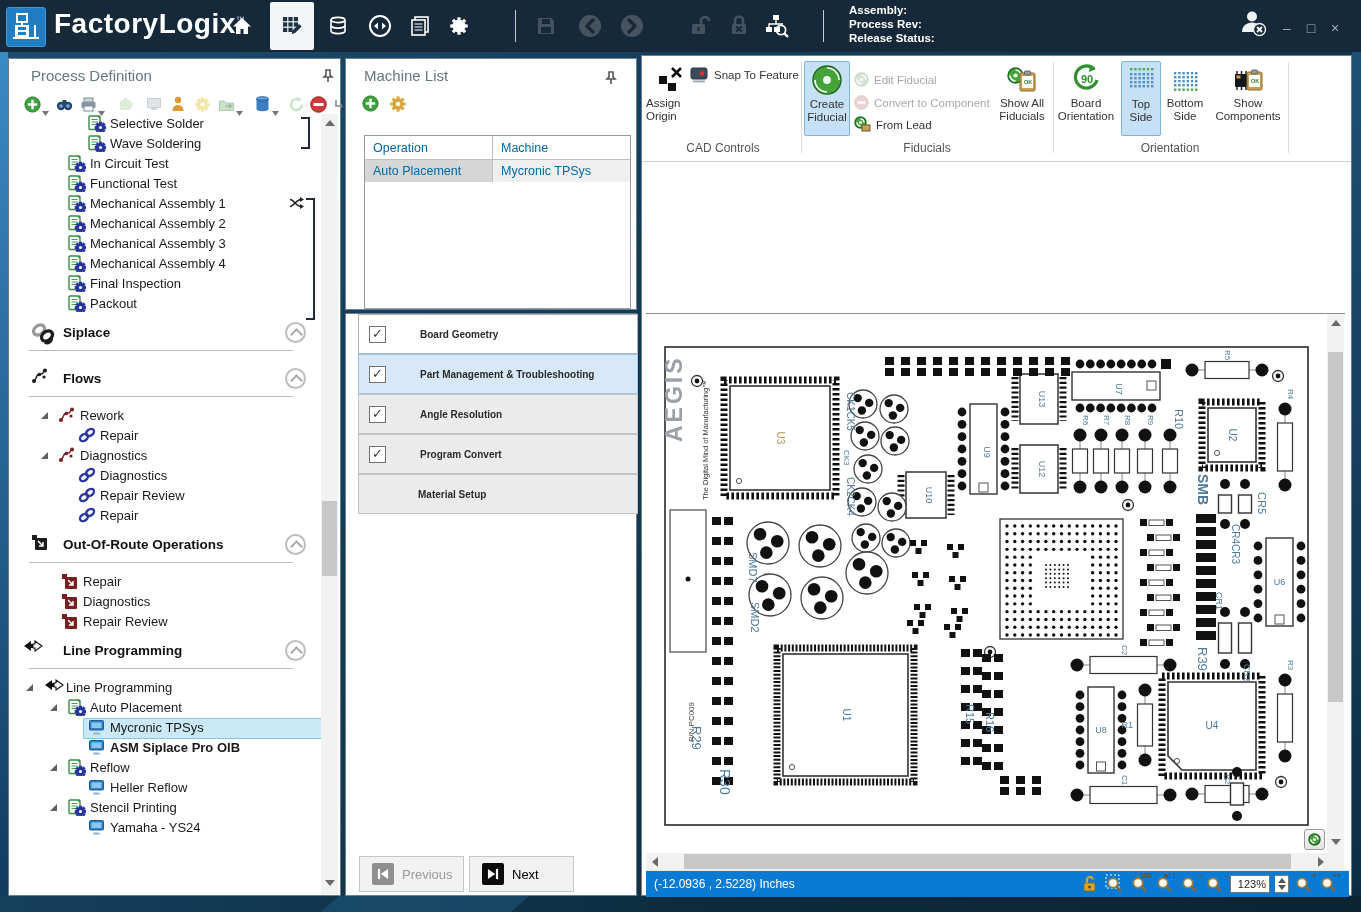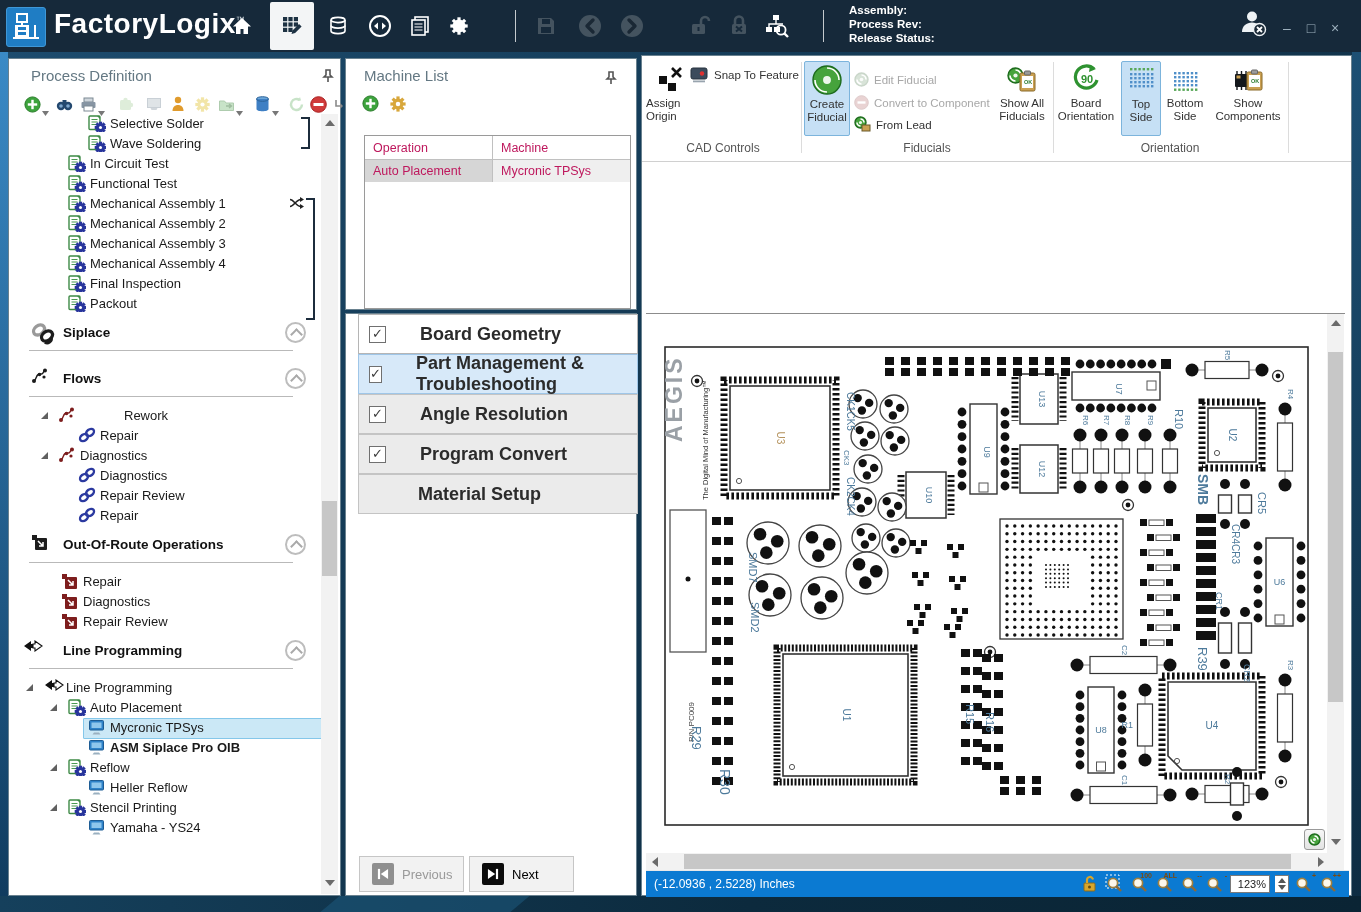--- a/index.html
+++ b/index.html
@@ -40,33 +40,33 @@
   .sec-head{position:absolute;font-weight:700;font-size:13.5px;color:#111}
   .sec-div{position:absolute;height:1px;background:#b9b9b9;left:20px;right:26px}
   .expander{position:absolute;width:0;height:0;border-left:7px solid transparent;border-bottom:7px solid #606060;top:6px}
   .up-circle{position:absolute;width:21px;height:21px;border:2px solid #bdbdbd;border-radius:50%;box-sizing:border-box}
   .up-circle i{position:absolute;left:5px;top:6px;width:7px;height:7px;border-left:2px solid #a9a9a9;border-top:2px solid #a9a9a9;transform:rotate(45deg)}
   
   .sbar{background:#f2f2f2}
   .sthumb{background:#c7c7c7}
   .sarrow{position:absolute;width:0;height:0}
   
-  #mtable{left:18px;top:76px;width:265px;height:172px;border:1px solid #9a9a9a;font-size:12.5px;color:#be185d}
+  #mtable{left:18px;top:76px;width:265px;height:172px;border:1px solid #9a9a9a;font-size:12.5px;color:#0369a1}
   #mtable .hdr{height:23px;border-bottom:1px solid #c0c0c0;display:flex;align-items:center}
   #mtable .c1{width:127px;padding-left:8px;box-sizing:border-box}
   #mtable .c2{flex:1;padding-left:8px;border-left:1px solid #c0c0c0;box-sizing:border-box;height:100%;display:flex;align-items:center}
   #mtable .row{height:22px;display:flex;align-items:center}
   #mtable .row .c1{background:#d6d6d6;height:100%;display:flex;align-items:center}
   #mtable .row .c2{background:#efefef}
   
   .step{position:absolute;left:12px;width:280px;height:40px;box-sizing:border-box;border:1px solid #c4c4c4;background:#ebebeb;display:flex;align-items:center}
   .step.current-done{background:#fff;border-color:#b5b5b5}
   .step.selected{background:#d7e9f9;border-color:#9fc6e8}
   .step .cb{width:15px;height:15px;background:#fff;border:1px solid #707070;margin-left:10px;font-size:13px;line-height:14px;text-align:center;color:#3a3a3a}
-  .step .lab{font-weight:700;font-size:18px;color:#2b2b2b;margin-left:34px}
+  .step .lab{font-weight:700;font-size:10px;color:#2b2b2b;margin-left:34px}
   .navbtn{position:absolute;height:36px;width:105px;background:#f2f2f2;border:1px solid #c6c6c6;display:flex;align-items:center;gap:8px;box-sizing:border-box;font-size:13px}
   .navbtn .ictile{width:22px;height:22px;border-radius:2px;margin-left:12px;display:flex;align-items:center;justify-content:center}
   
   #ribbon{position:absolute;left:0;top:0;width:709px;height:105px;background:#fff;border-bottom:1px solid #d0d0d0}
   .rb-div{position:absolute;top:6px;height:91px;width:1px;background:#dcdcdc}
   .rb-glabel{position:absolute;top:85px;font-size:12px;color:#555;transform:translateX(-50%);white-space:nowrap}
   .rb-big{position:absolute;top:5px;height:75px;text-align:center;font-size:11.5px;color:#333;line-height:13px}
   .rb-big .ric{height:36px;display:flex;align-items:center;justify-content:center}
   .rb-big.sel{background:#c6e0f5;border:1px solid #7cb4dc;border-radius:2px;box-sizing:border-box}
   .rb-small{position:absolute;height:20px;display:flex;align-items:center;gap:5px;font-size:11.5px;color:#333;white-space:nowrap}
@@ -551,21 +551,21 @@
       <div class="sec-div" style="top: 282px;"></div>
       <div class="tree-row" style="left: 0px; top: 292px; width: 100%;">
         <div class="expander" style="left: 32px;"></div>
         <span style="position: absolute; left: 49px; top: 1px;"><svg width="17" height="16" viewBox="0 0 17 16">
             <path d="M3 13C6 11 5 5 9 6s3-3 5-4" stroke="#7d1d1d" stroke-width="1.4" fill="none"></path>
             <circle cx="3" cy="13" r="2" fill="#7d1d1d"></circle>
             <circle cx="8.5" cy="6.5" r="1.8" fill="#7d1d1d"></circle>
             <circle cx="14" cy="2.5" r="2" fill="#7d1d1d"></circle>
             <circle cx="13" cy="9" r="1.6" fill="#7d1d1d"></circle>
           </svg></span>
-        <span style="position: absolute; left: 71px; top: 2px; margin-left: 44px;">Rework</span>
+        <span style="position: absolute; left: 71px; top: 2px;">Rework</span>
       </div>
       <div class="tree-row" style="left: 0px; top: 312px; width: 100%;">
         <span style="position: absolute; left: 69px; top: 1px;"><svg width="18" height="16" viewBox="0 0 18 16">
             <g stroke="#2c3aa0" stroke-width="2.4" fill="none">
               <ellipse cx="6" cy="10.5" rx="4.4" ry="3.1" transform="rotate(-38 6 10.5)"></ellipse>
               <ellipse cx="12" cy="5.5" rx="4.4" ry="3.1" transform="rotate(-38 12 5.5)"></ellipse>
             </g>
           </svg></span>
         <span style="position: absolute; left: 91px; top: 2px;">Repair</span>
       </div>

